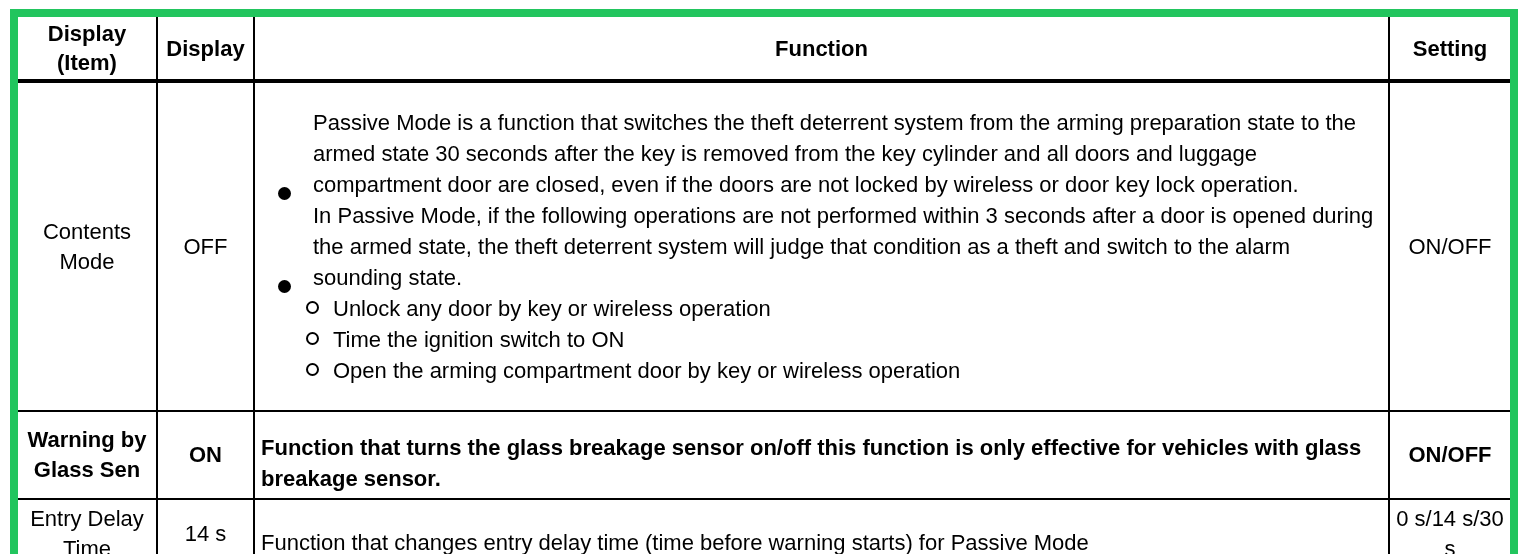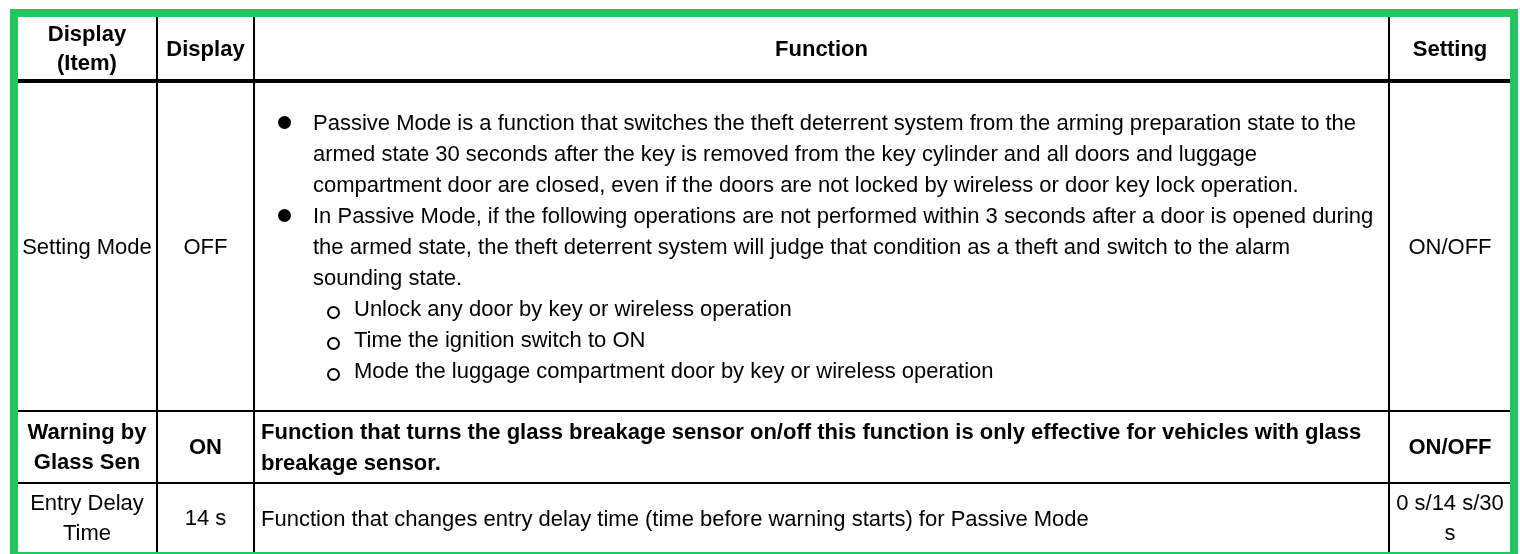--- a/index.html
+++ b/index.html
@@ -37,40 +37,40 @@
     padding: 2px 4px;
   }
   td.cell-item, td.cell-default, td.cell-setting {
     text-align: center;
     line-height: 30px;
     padding: 2px 4px;
   }
   td.cell-contents {
     text-align: left;
     line-height: 31px;
-    padding: 4px 12px 4px 6px;
+    padding: 20px 12px 4px 6px;
   }
   tr.row-passive { height: 330px; }
   tr.row-glass   { height: 67px; font-weight: bold; }
   tr.row-entry   { height: 73px; }
 
   tr.row-passive td.cell-contents { vertical-align: middle; padding: 8px 14px 8px 0; }
 
-  .bullet-row { display: flex; align-items: flex-start; padding-left: 23px; }
+  .bullet-row { display: flex; align-items: flex-end; padding-left: 23px; }
   .bullet-marker {
     flex: 0 0 35px;
     padding-top: 9px;
   }
   .bullet-marker .dot {
     display: block;
     width: 13px; height: 13px;
     border-radius: 50%;
     background: #000;
   }
-  .sub-row { display: flex; align-items: center; padding-left: 72px; }
+  .sub-row { display: flex; align-items: flex-start; padding-left: 51px; }
   .sub-marker {
     flex: 0 0 27px;
     padding-top: 8px;
   }
   .sub-marker .circle {
     display: block;
     width: 13px; height: 13px;
     border-radius: 50%;
     border: 2.5px solid #000;
     background: #fff;
@@ -91,21 +91,21 @@
     <thead>
       <tr>
         <th>Display (Item)</th>
         <th>Display</th>
         <th>Function</th>
         <th>Setting</th>
       </tr>
     </thead>
     <tbody>
       <tr class="row-passive">
-        <td class="cell-item">Setting Mode</td>
+        <td class="cell-item">Contents Mode</td>
         <td class="cell-default">OFF</td>
         <td class="cell-contents">
           <div class="bullet-row">
             <span class="bullet-marker">
                 <span class="dot"></span>
               </span>
             <span class="bullet-text">Passive Mode is a function that switches the theft deterrent system from the arming preparation state to the armed state 30 seconds after the key is removed from the key cylinder and all doors and luggage compartment door are closed, even if the doors are not locked by wireless or door key lock operation.</span>
           </div>
           <div class="bullet-row">
             <span class="bullet-marker">
@@ -122,21 +122,21 @@
           <div class="sub-row">
             <span class="sub-marker">
                 <span class="circle"></span>
               </span>
             <span class="sub-text">Time the ignition switch to ON</span>
           </div>
           <div class="sub-row">
             <span class="sub-marker">
                 <span class="circle"></span>
               </span>
-            <span class="sub-text">Mode the luggage compartment door by key or wireless operation</span>
+            <span class="sub-text">Open the arming compartment door by key or wireless operation</span>
           </div>
         </td>
         <td class="cell-setting">ON/OFF</td>
       </tr>
       <tr class="row-glass">
         <td class="cell-item">Warning by Glass Sen</td>
         <td class="cell-default">ON</td>
         <td class="cell-contents">Function that turns the glass breakage sensor on/off this function is only effective for vehicles with glass breakage sensor.</td>
         <td class="cell-setting">ON/OFF</td>
       </tr>

